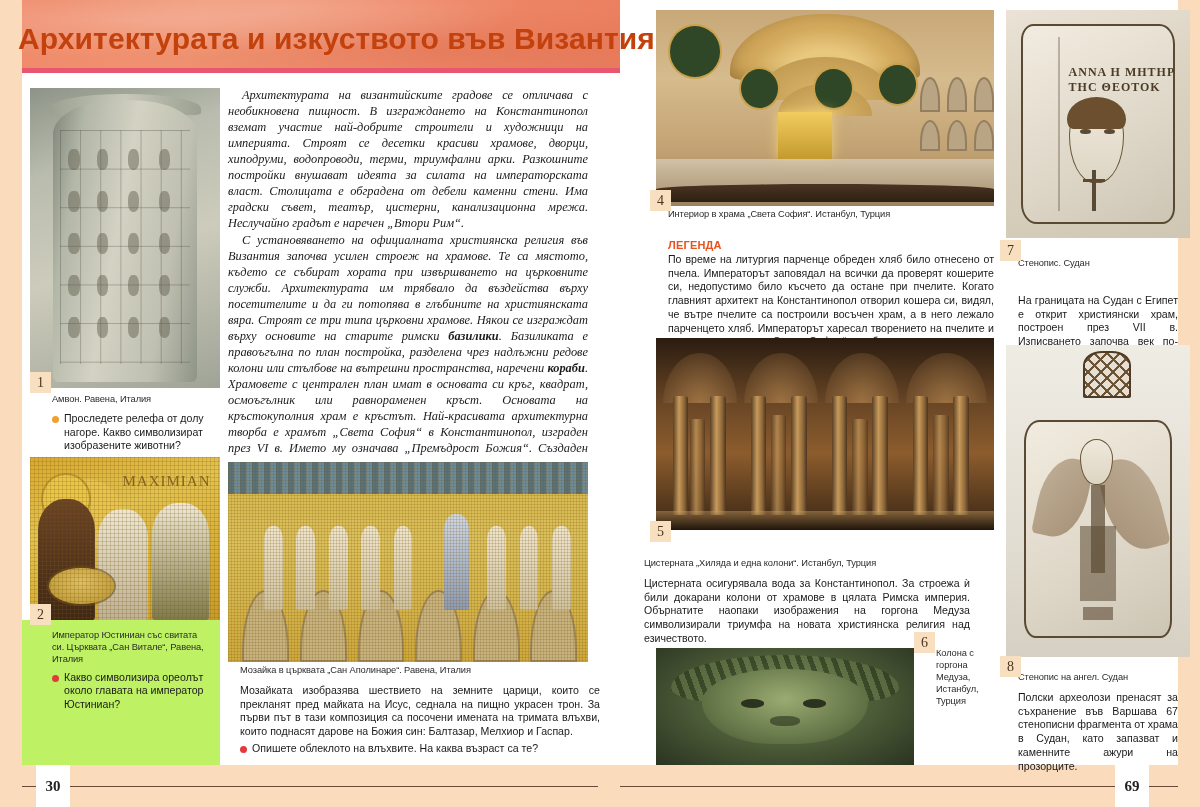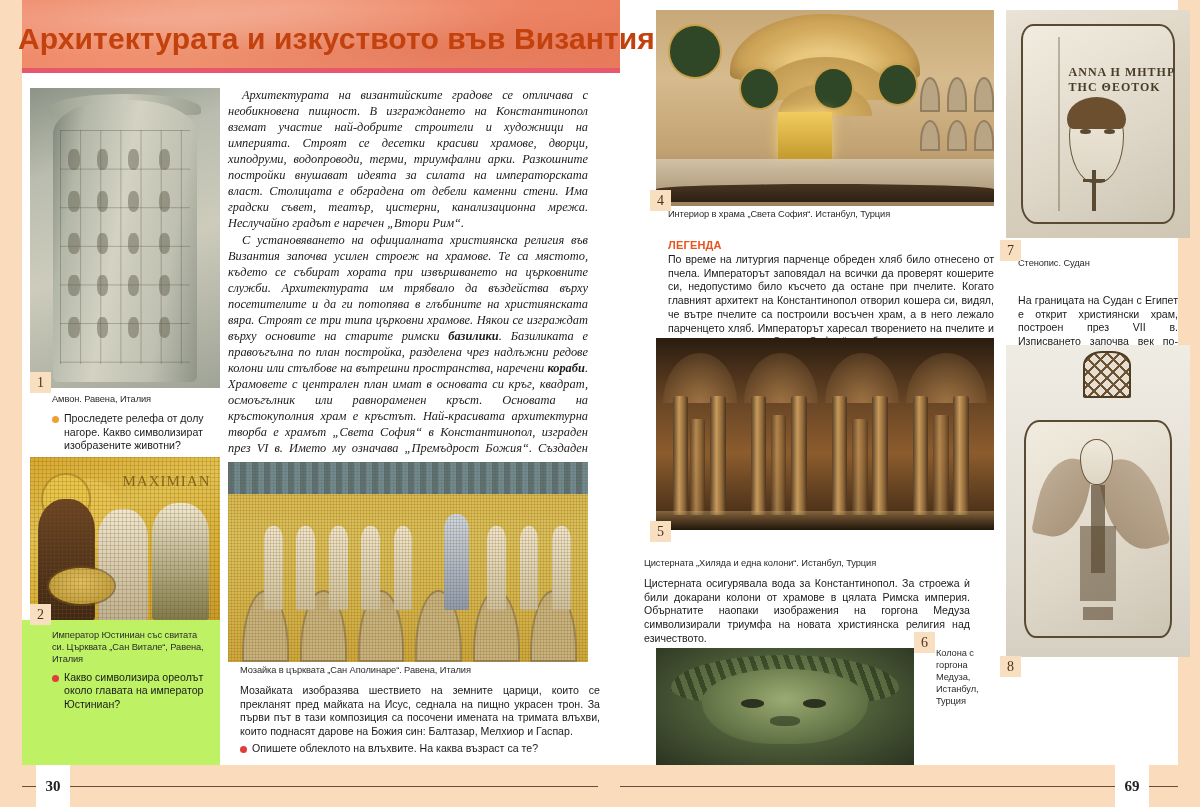--- a/index.html
+++ b/index.html
@@ -398,19 +398,23 @@
       <div class="wing" style="left:18%; top:36%; width:26%; height:26%; transform:rotate(12deg);"></div>
       <div class="wing" style="left:54%; top:36%; width:30%; height:30%; transform:rotate(-14deg) scaleX(-1);"></div>
       <div class="head-oval" style="left:40%; top:30%; width:18%; height:15%;"></div>
       <div class="ink" style="left:46%; top:45%; width:8%; height:28%; opacity:.7;"></div>
       <div class="ink" style="left:40%; top:58%; width:20%; height:24%; opacity:.55;"></div>
       <div class="ink" style="left:42%; top:84%; width:16%; height:4%; opacity:.6;"></div>
     </div>
   </div>
   <div class="badge" style="left:1000px; top:656px;">8</div>
 
+  <div class="col" style="left:1018px; top:672px; width:160px;">
+    <div class="cap">Стенопис на ангел. Судан</div>
+    <div class="note" style="margin-top:7px;">Полски археолози пренасят за съхранение във Варшава 67 стенописни фрагмента от храма в Судан, като запазват и каменните ажури на прозорците.</div>
+  </div>
 
   <div class="pagenum" style="left:620px; width:580px;">
     <div class="line" style="left:0px; width:558px;"></div>
     <div class="tag" style="left:495px;">69</div>
   </div>
 
 </div>
 
 </body></html>

